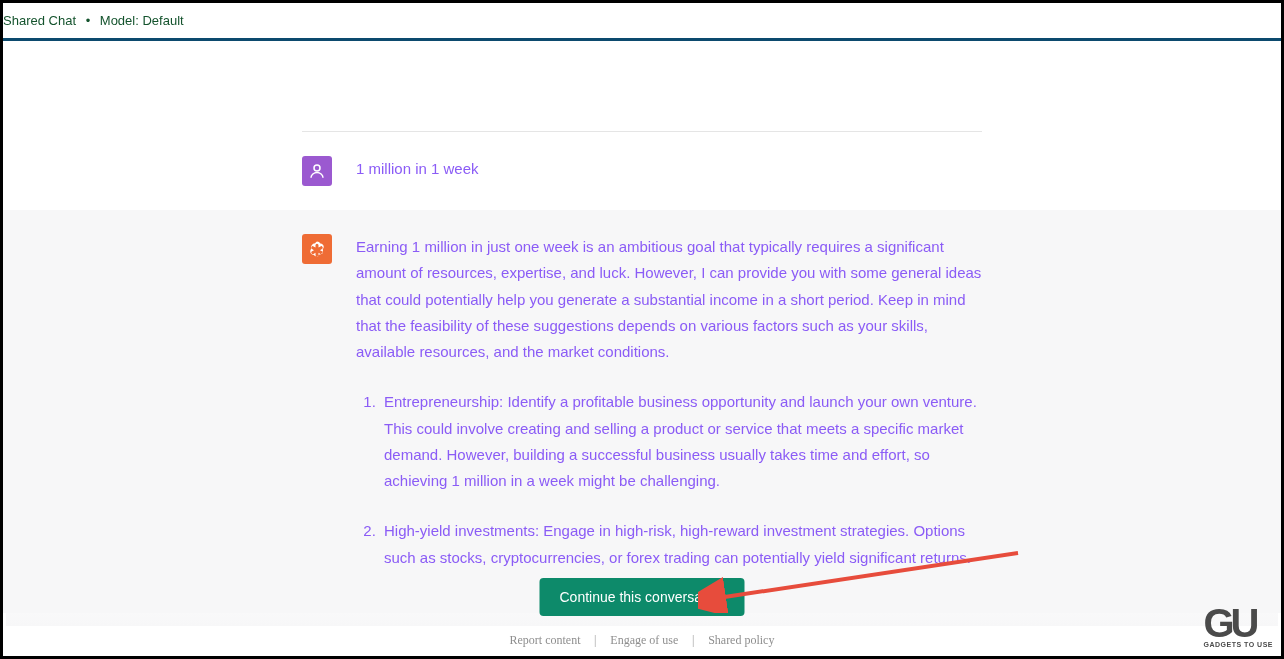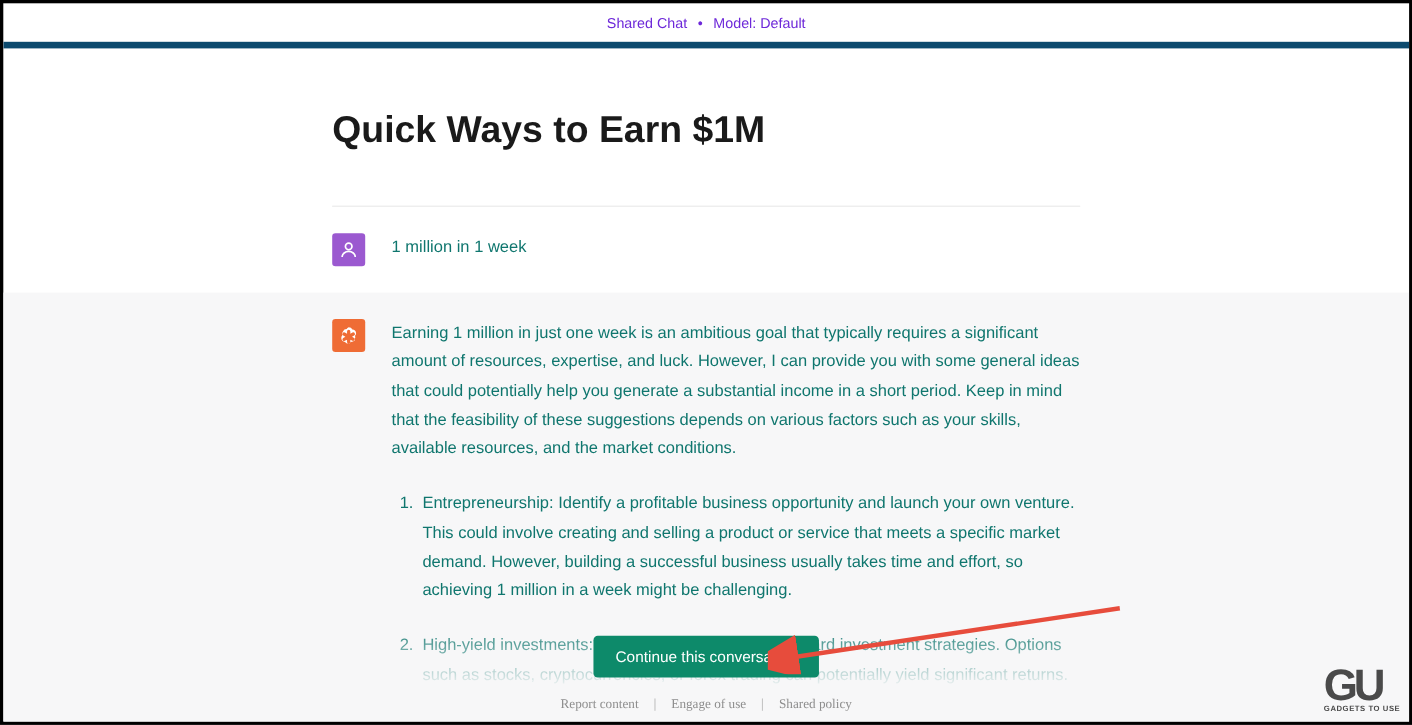--- a/index.html
+++ b/index.html
@@ -10,25 +10,24 @@
     body {
       font-family: -apple-system, BlinkMacSystemFont, "Segoe UI", Helvetica, Arial, sans-serif;
       background: #ffffff;
       border: 3px solid #000;
       width: 1284px;
       height: 659px;
       overflow: hidden;
       position: relative;
     }
     .header-bar {
-      text-align: center;
       padding: 10px 0;
-      border-bottom: 6px solid #0c4a6e;
+      border-bottom: 3px solid #0c4a6e;
       font-size: 13px;
-      color: #6d28d9;
+      color: #14532d;
     }
     .header-bar .dot {
       margin: 0 6px;
     }
     .content-wrapper {
       max-width: 720px;
       margin: 0 auto;
       padding: 0 20px;
     }
     .title-section {
@@ -77,21 +76,21 @@
     .avatar-assistant {
       background: #ef6c35;
     }
     .avatar svg {
       width: 18px;
       height: 18px;
     }
     .message-text {
       font-size: 15px;
       line-height: 1.75;
-      color: #0f766e;
+      color: #8b5cf6;
       flex: 1;
     }
     .message-text p {
       margin-bottom: 18px;
     }
     .message-text ol {
       padding-left: 24px;
     }
     .message-text ol li {
       margin-bottom: 18px;
@@ -167,21 +166,20 @@
 <body>
 
 <div class="header-bar">
   <span>Shared Chat</span>
   <span class="dot">•</span>
   <span>Model: Default</span>
 </div>
 
 <div class="content-wrapper">
   <div class="title-section">
-    <h1 class="page-title">Quick Ways to Earn $1M</h1>
   </div>
 
   <div class="message-row user-section">
     <div class="avatar avatar-user">
       <svg viewBox="0 0 24 24" fill="none" stroke="#ffffff" stroke-width="2">
         <circle cx="12" cy="8" r="4"></circle>
         <path d="M4 21c0-4 4-7 8-7s8 3 8 7"></path>
       </svg>
     </div>
     <div class="message-text">1 million in 1 week</div>

